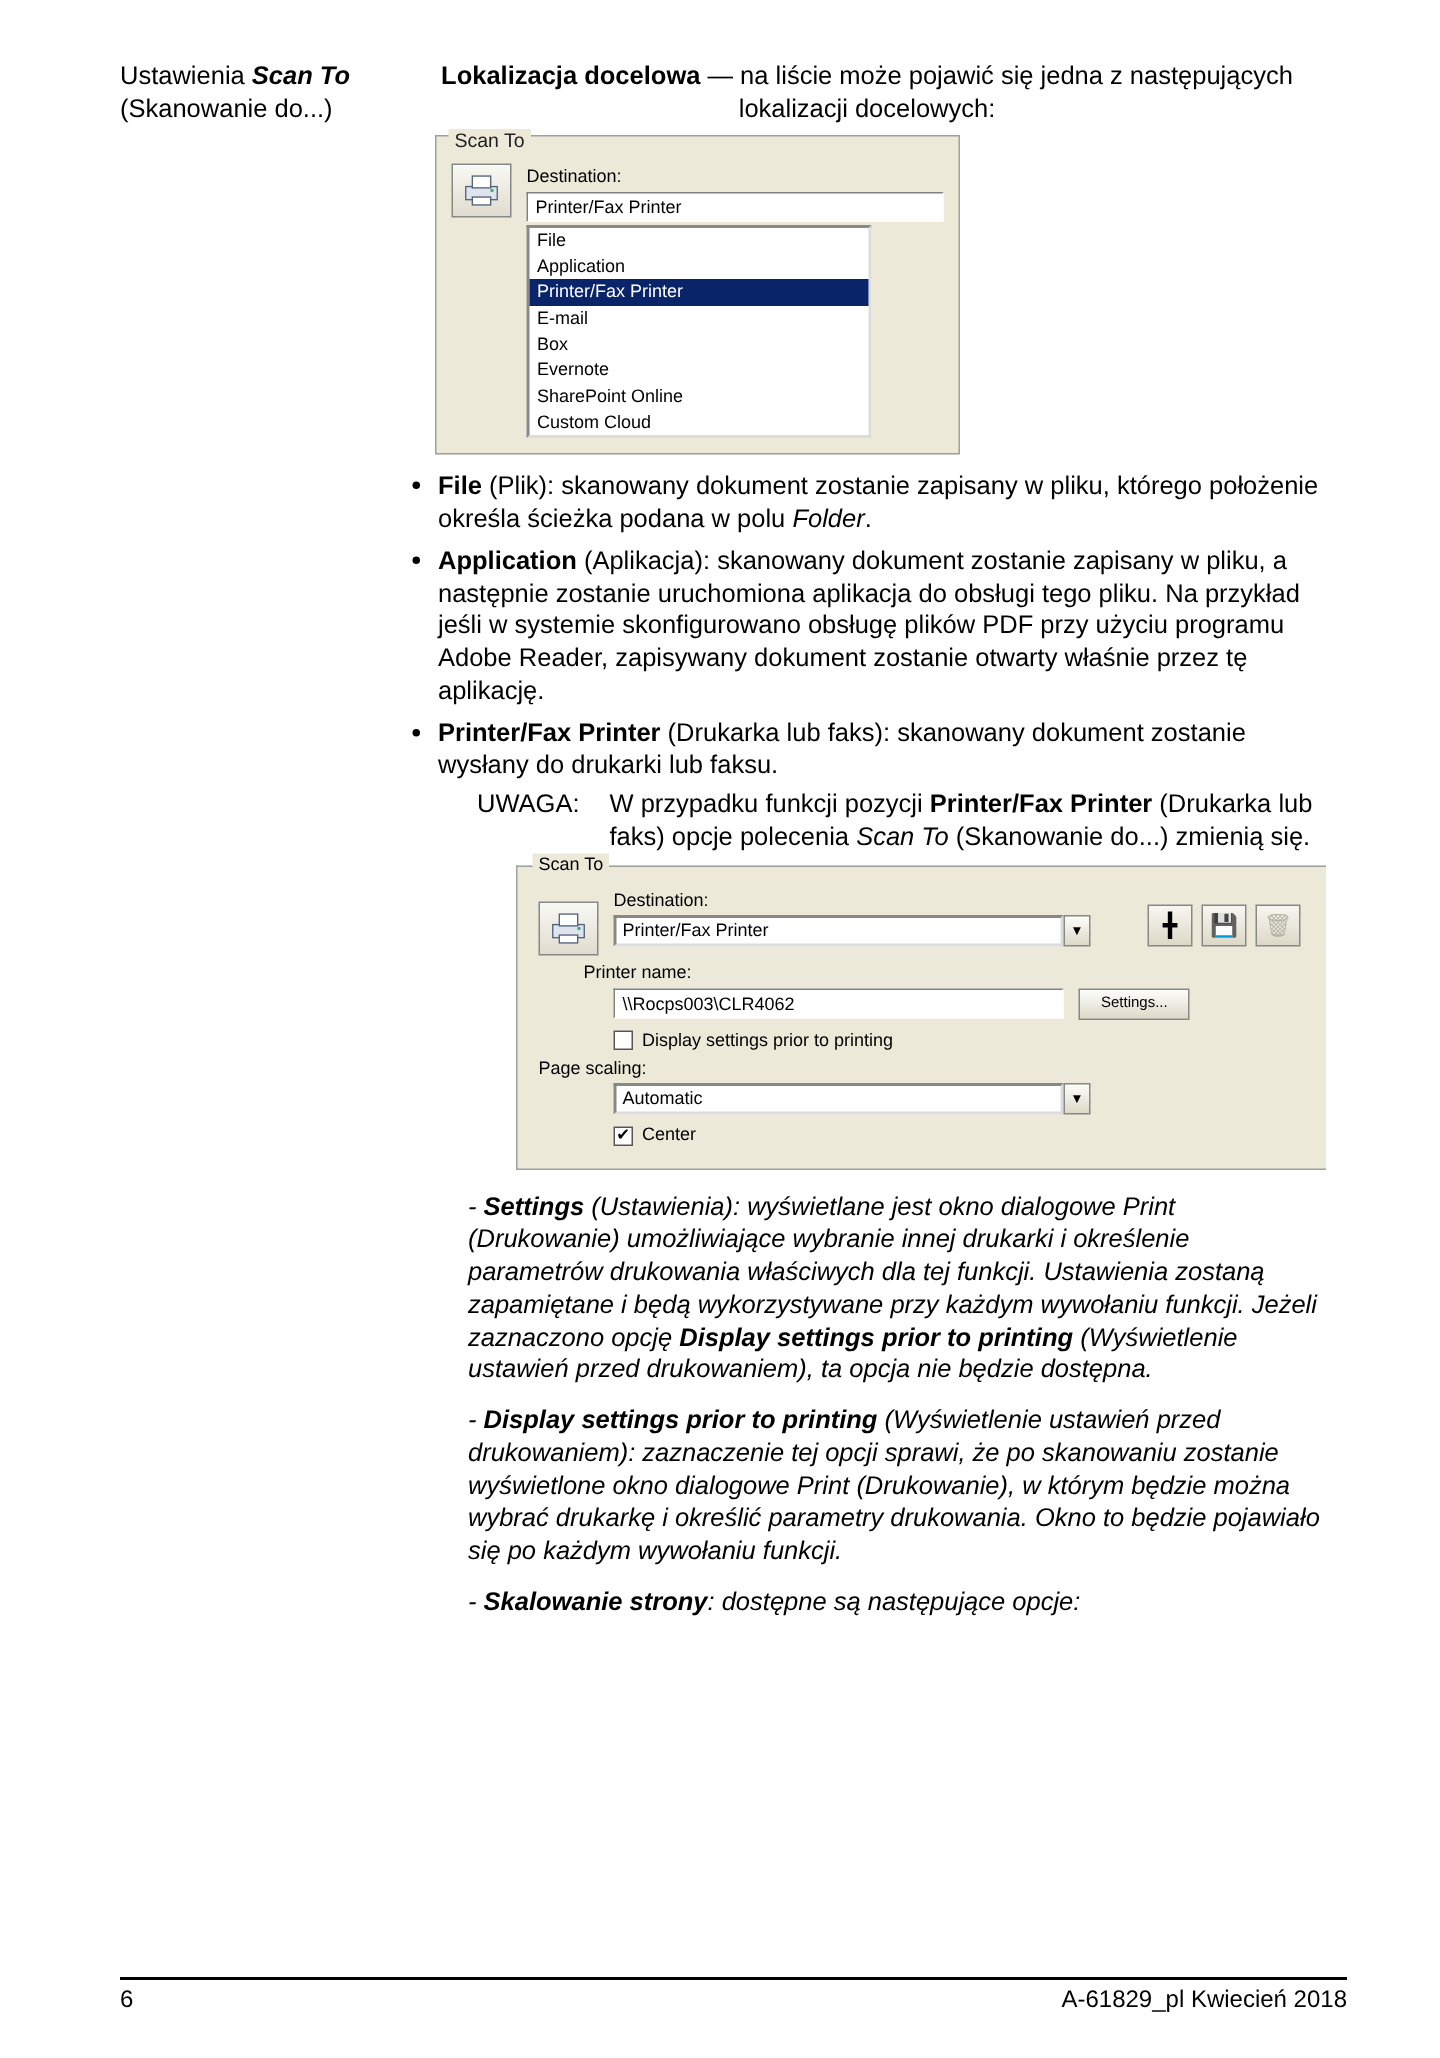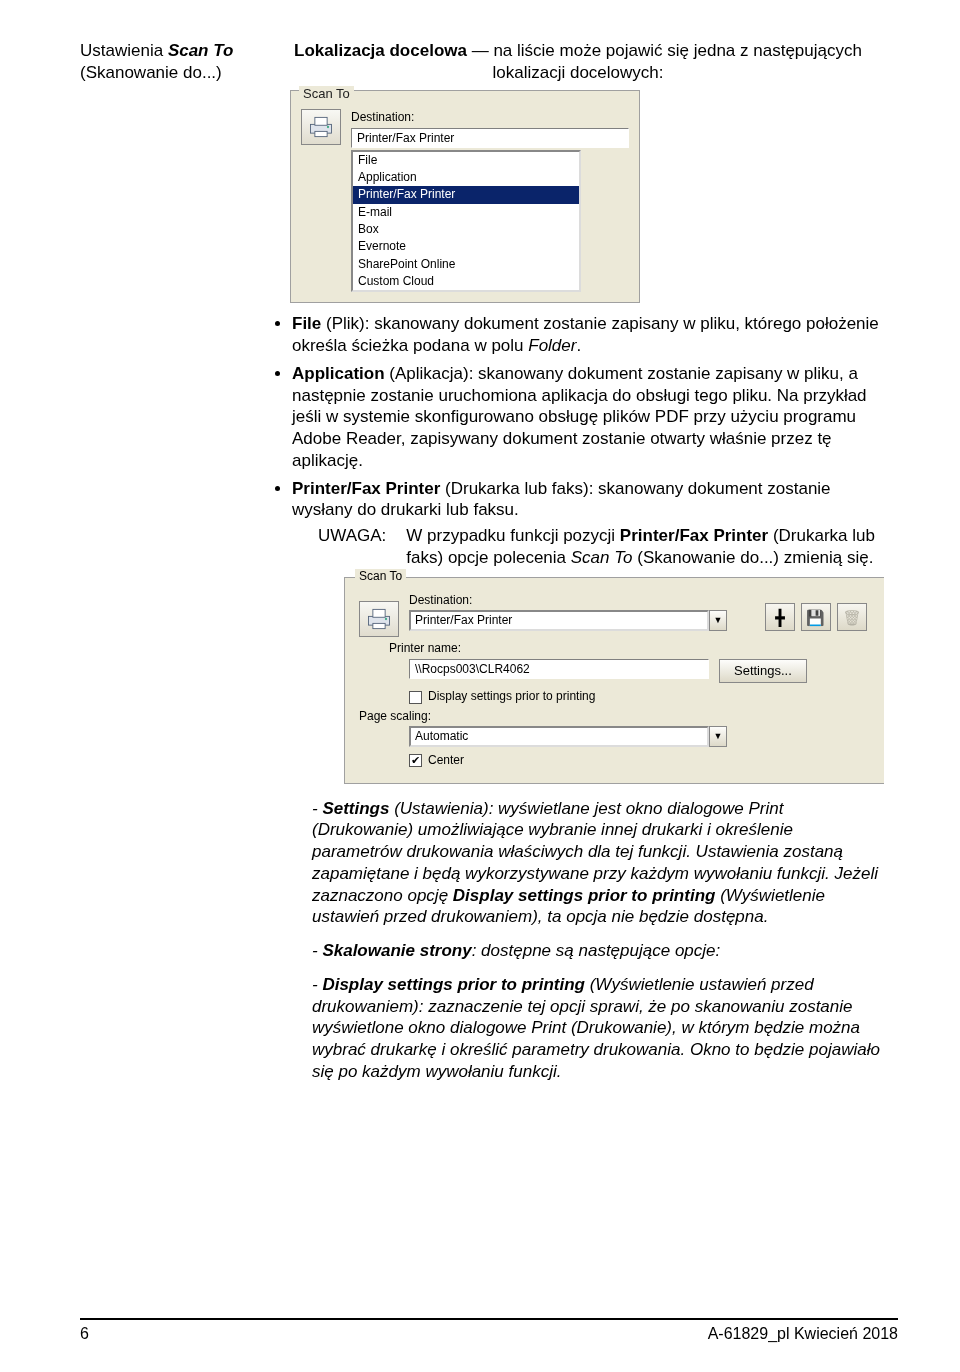--- a/index.html
+++ b/index.html
@@ -126,21 +126,21 @@
     display:inline-flex;align-items:center;justify-content:center;
     margin-left:6px;
     font-size:15px;
   }
   .disabled-icon { color:#b6b3a6; }
   .settingsbtn {
     display:inline-block;
     background:linear-gradient(#fdfdfb,#ddd9c8);
     border:1px solid #888;
     padding:3px 14px;
-    font-size:13px;
+    font-size:10px;
     margin-left:10px;
   }
   .chk { display:flex; align-items:center; gap:6px; margin:6px 0 4px 2px; }
   .chk .box {
     width:13px;height:13px;
     border:1px solid #555;
     background:#fff;
     display:inline-flex;align-items:center;justify-content:center;
     font-size:11px;line-height:11px;
   }
@@ -272,24 +272,24 @@
                 <span>Center</span>
               </div>
             </div>
           </div>
 
           <ul class="sublist">
             <li>
               <span class="b">Settings</span><span> (Ustawienia): wyświetlane jest okno dialogowe Print (Drukowanie) umożliwiające wybranie innej drukarki i określenie parametrów drukowania właściwych dla tej funkcji. Ustawienia zostaną zapamiętane i będą wykorzystywane przy każdym wywołaniu funkcji. Jeżeli zaznaczono opcję </span><span class="b">Display settings prior to printing</span><span> (Wyświetlenie ustawień przed drukowaniem), ta opcja nie będzie dostępna.</span>
             </li>
             <li>
-              <span class="b">Skalowanie strony</span><span>: dostępne są następujące opcje:</span>
+              <span class="b">Display settings prior to printing</span><span> (Wyświetlenie ustawień przed drukowaniem): zaznaczenie tej opcji sprawi, że po skanowaniu zostanie wyświetlone okno dialogowe Print (Drukowanie), w którym będzie można wybrać drukarkę i określić parametry drukowania. Okno to będzie pojawiało się po każdym wywołaniu funkcji.</span>
             </li>
             <li>
-              <span class="b">Display settings prior to printing</span><span> (Wyświetlenie ustawień przed drukowaniem): zaznaczenie tej opcji sprawi, że po skanowaniu zostanie wyświetlone okno dialogowe Print (Drukowanie), w którym będzie można wybrać drukarkę i określić parametry drukowania. Okno to będzie pojawiało się po każdym wywołaniu funkcji.</span>
+              <span class="b">Skalowanie strony</span><span>: dostępne są następujące opcje:</span>
             </li>
           </ul>
         </li>
       </ul>
     </div>
   </div>
 </div>
 
 <div class="footer">
   <span>6</span>

